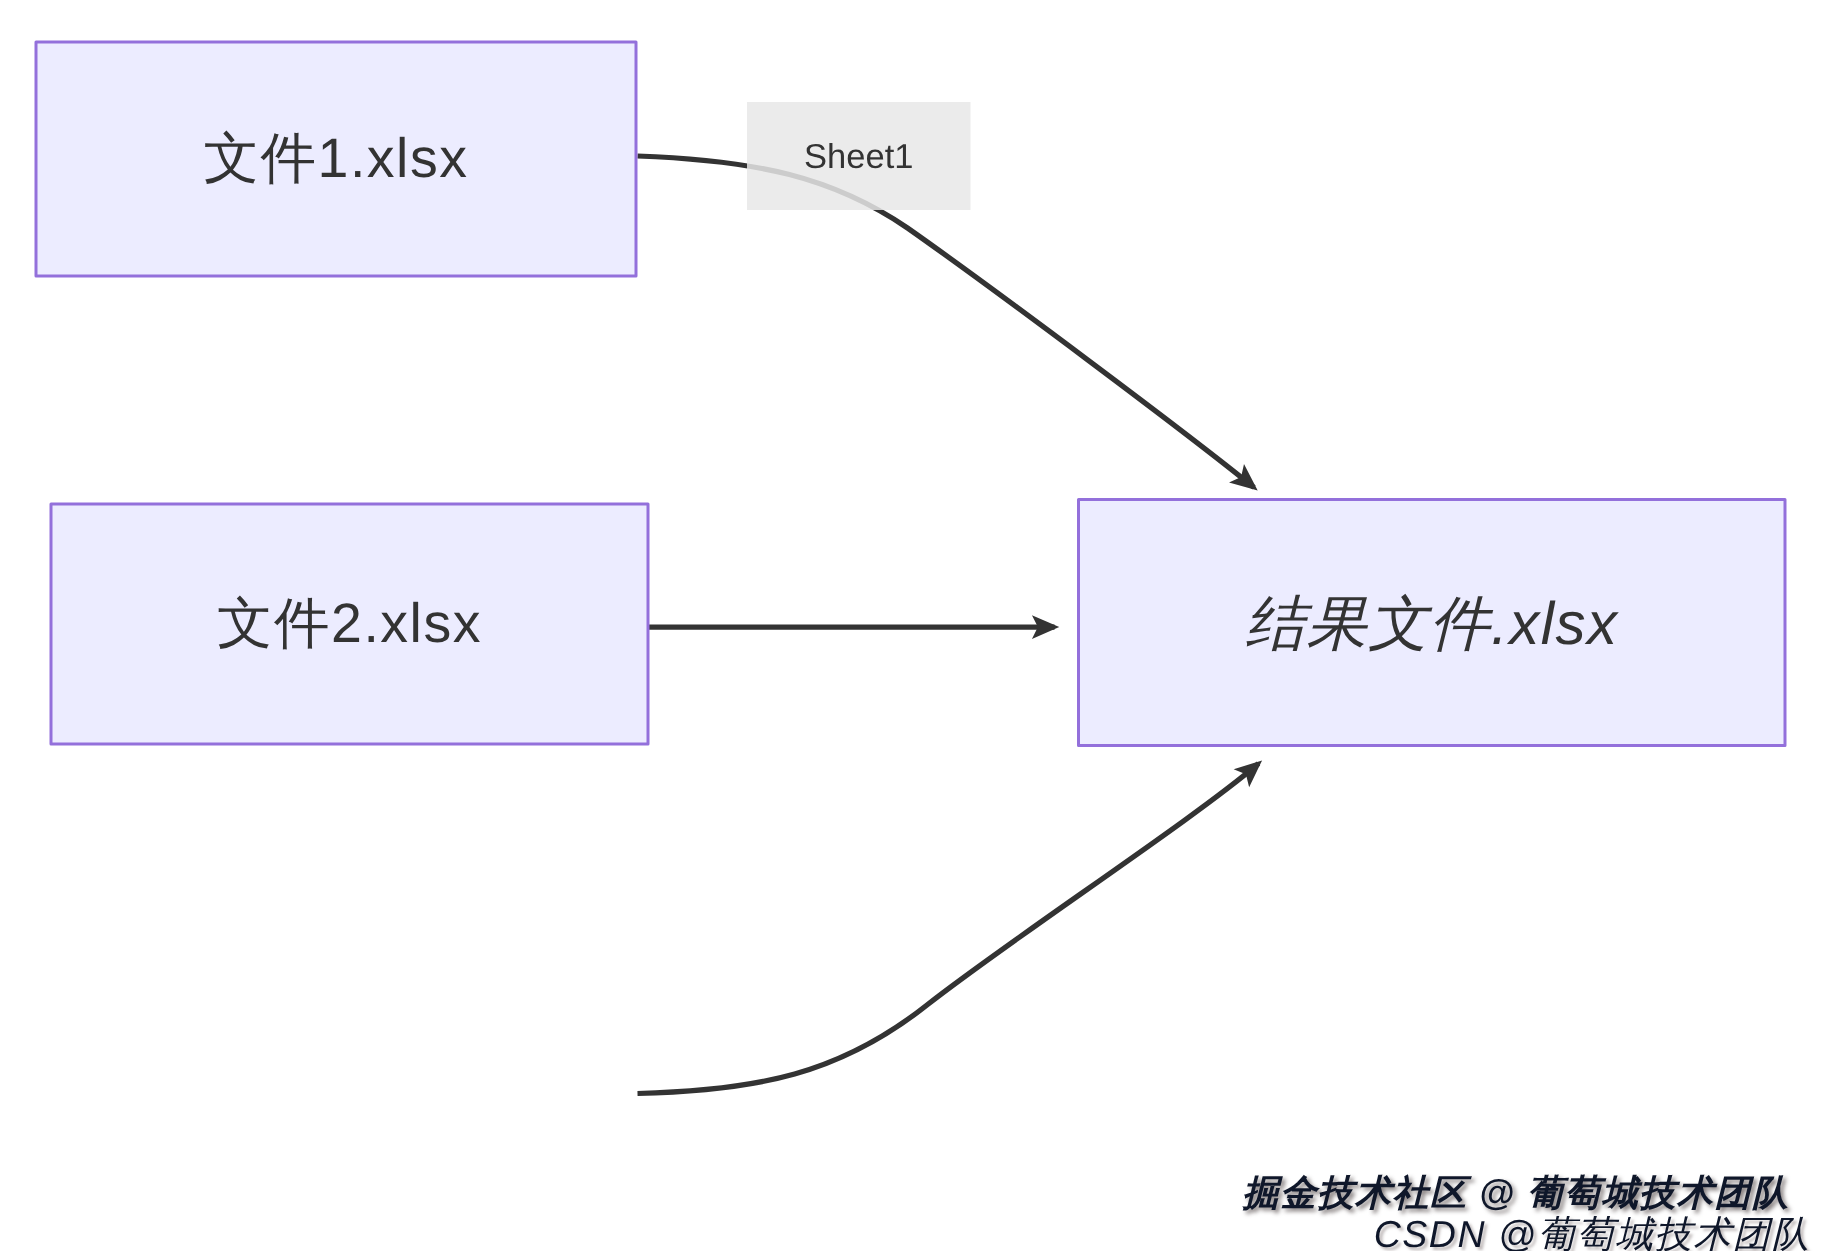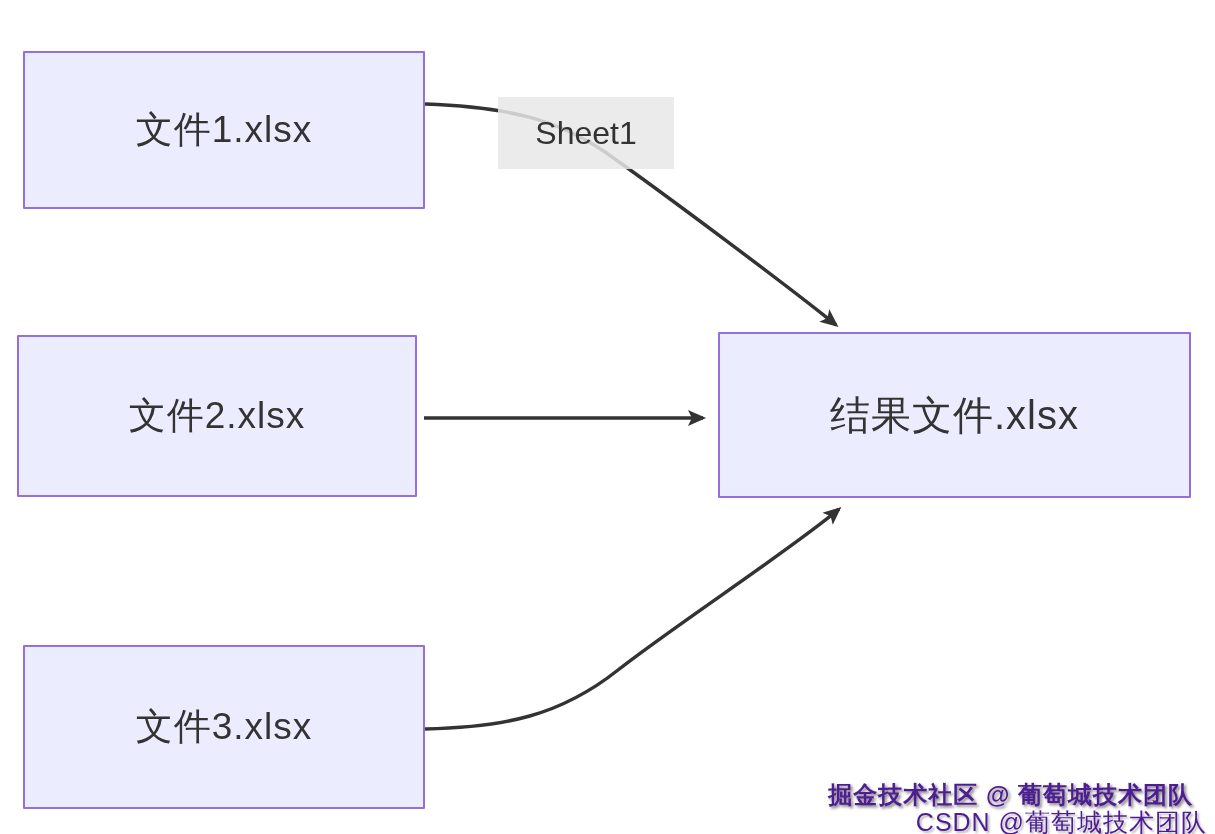--- a/index.html
+++ b/index.html
@@ -29,42 +29,42 @@
     position:absolute;
     background:var(--node-fill,#ececff);
     border:2px solid var(--node-border,#9370db);
     border-radius:1px;
     display:flex;align-items:center;justify-content:center;
     color:var(--node-text,#333);
     font-size:37px;
     letter-spacing:1px;
     z-index:2;
   }
-  .node-file1{left:23px;top:27px;width:402px;height:158px;margin-top:24px;}
-  .node-file2{left:17px;top:335px;width:400px;height:162px;}
+  .node-file1{left:23px;top:27px;width:402px;height:158px;}
+  .node-file2{left:33px;top:335px;width:400px;height:162px;}
   .node-file3{left:23px;top:645px;width:402px;height:164px;}
-  .node-result{left:718px;top:332px;width:473px;height:166px;font-size:40px;}
+  .node-result{left:718px;top:332px;width:473px;height:166px;font-size:40px;font-style:italic;}
   .edge-label{
     position:absolute;
-    width:176px;height:72px;
+    width:149px;height:72px;
     background:var(--edge-label-bg,#e8e8e8);
     display:flex;align-items:center;justify-content:center;
     color:var(--node-text,#333);
-    font-size:32px;
+    font-size:23px;
     z-index:3;
-    margin-top:29px;
   }
   .label-sheet1{left:498px;top:68px;}
   .label-sheet2{left:498px;top:381px;}
   .label-sheet3{left:498px;top:693px;}
   .watermark{
     position:absolute;
     white-space:nowrap;
     z-index:4;
-    color:#4c1d95;
+    color:#0f172a;
+    font-style:italic;
   }
   .wm-juejin{
     right:22px;top:779px;
     font-size:24px;
     font-weight:bold;
     letter-spacing:1px;
     text-shadow:2px 2px 3px rgba(125,118,118,0.95);
   }
   .wm-csdn{
     right:8px;top:806px;
@@ -88,23 +88,20 @@
     <path class="edge-path" marker-end="url(#arrow)" d="M 424 418 L 703 418"></path>
     <path class="edge-path" marker-end="url(#arrow)" d="M 425 729 C 505 727, 560 716, 618 670 C 674 626, 796 546, 839 509"></path>
   </svg>
 
   <div class="node node-file1">
     <span>文件1.xlsx</span>
   </div>
   <div class="node node-file2">
     <span>文件2.xlsx</span>
   </div>
-  <div class="node node-file3">
-    <span>文件3.xlsx</span>
-  </div>
   <div class="node node-result">
     <span>结果文件.xlsx</span>
   </div>
 
   <div class="edge-label label-sheet1">Sheet1</div>
 
   <div class="watermark wm-juejin">掘金技术社区 @ 葡萄城技术团队</div>
   <div class="watermark wm-csdn">CSDN @葡萄城技术团队</div>
 
 </div>

